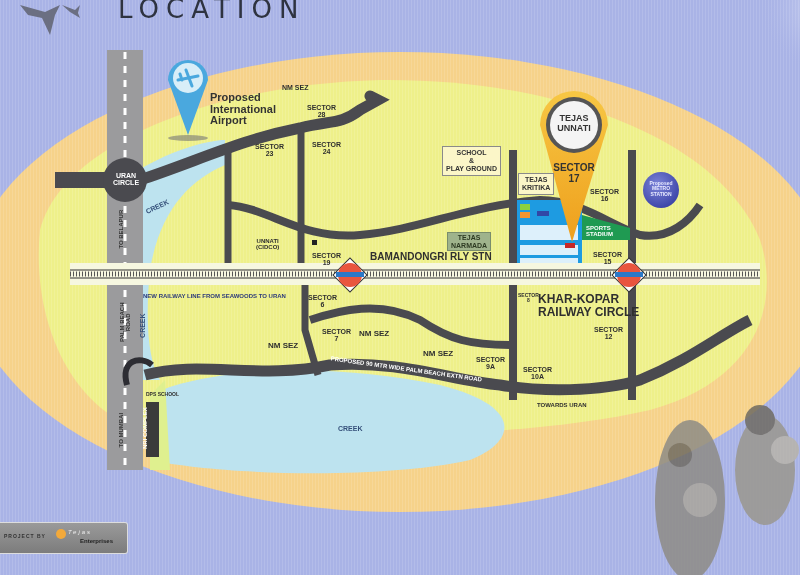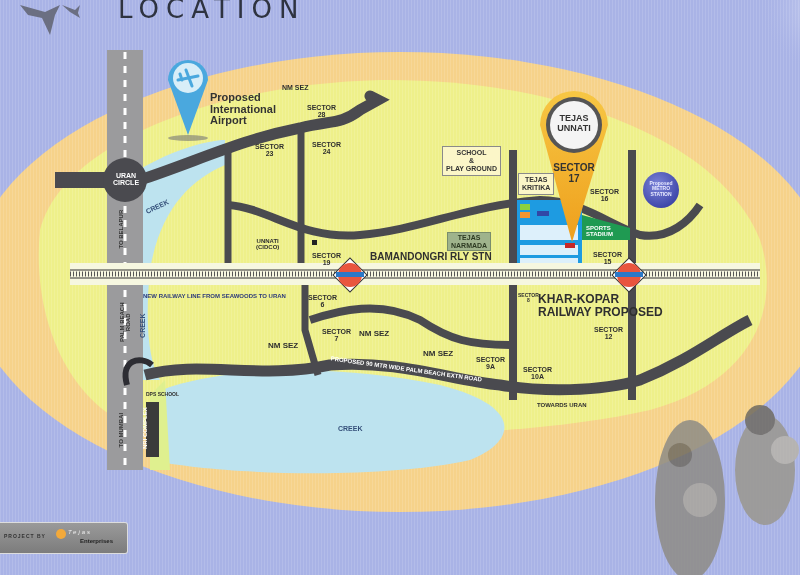--- a/index.html
+++ b/index.html
@@ -211,21 +211,21 @@
 <div class="lbl" style="left:102px;top:226px;font-size:6px;transform:rotate(-90deg);color:#333;">TO BELAPUR</div>
 <div class="lbl" style="left:256px;top:238px;font-size:6px;">
     <div>UNNATI</div>
     <div>(CIDCO)</div>
   </div>
 <div class="abs" style="left:312px;top:240px;width:5px;height:5px;background:#222;"></div>
 
 <div class="lbl" style="left:370px;top:252px;font-size:10px;">BAMANDONGRI RLY STN</div>
 <div class="lbl" style="left:538px;top:293px;font-size:12px;text-align:left;">
     <div>KHAR-KOPAR</div>
-    <div>RAILWAY PROPOSED</div>
+    <div>RAILWAY CIRCLE</div>
   </div>
 <div class="lbl" style="left:143px;top:293px;font-size:6px;color:#2c3a7a;">NEW RAILWAY LINE FROM SEAWOODS TO URAN</div>
 <div class="lbl" style="left:106px;top:316px;font-size:6px;transform:rotate(-90deg);color:#333;">
     <div>PALM BEACH</div>
     <div>ROAD</div>
   </div>
 
 <div class="lbl s8" style="left:268px;top:342px;">NM SEZ</div>
 <div class="lbl s8" style="left:359px;top:330px;">NM SEZ</div>
 <div class="lbl s8" style="left:423px;top:350px;">NM SEZ</div>

